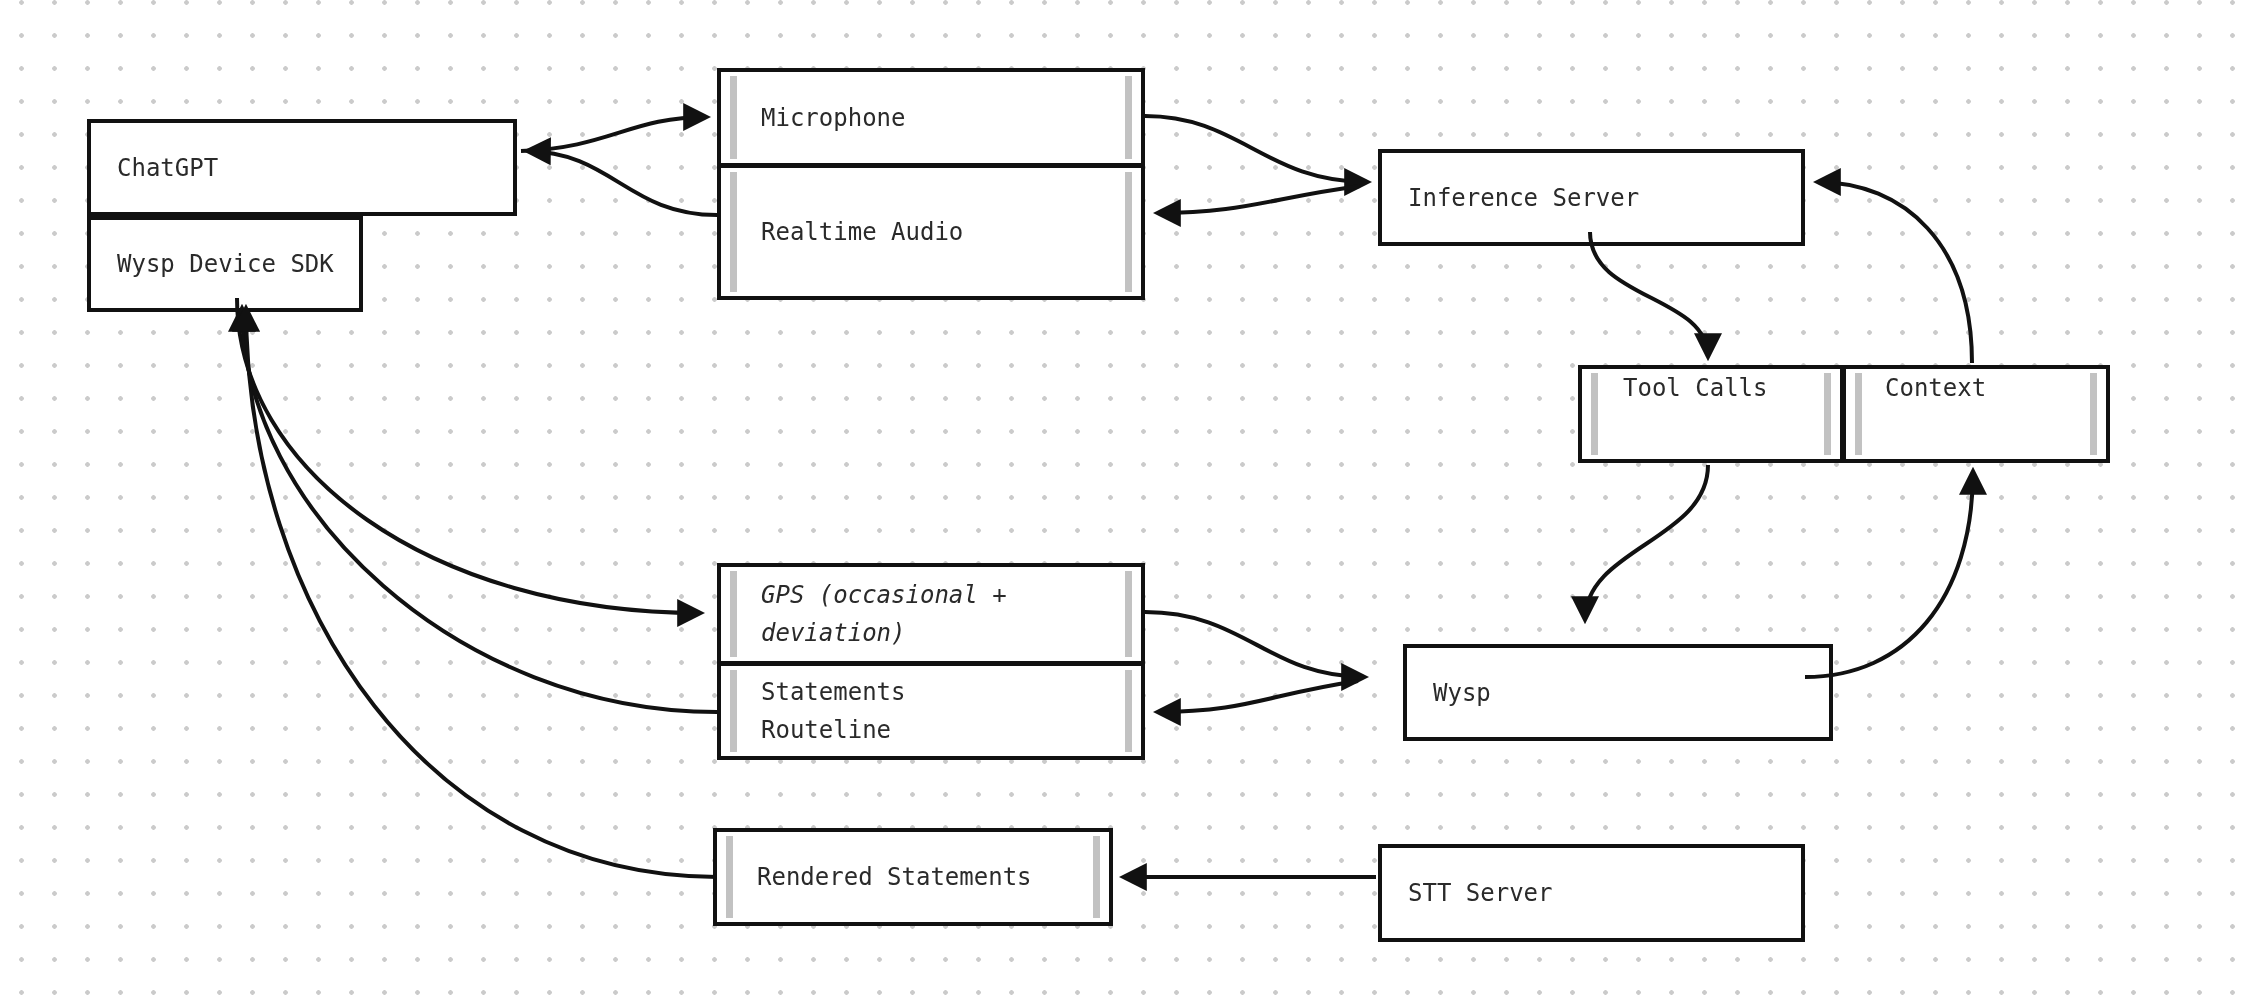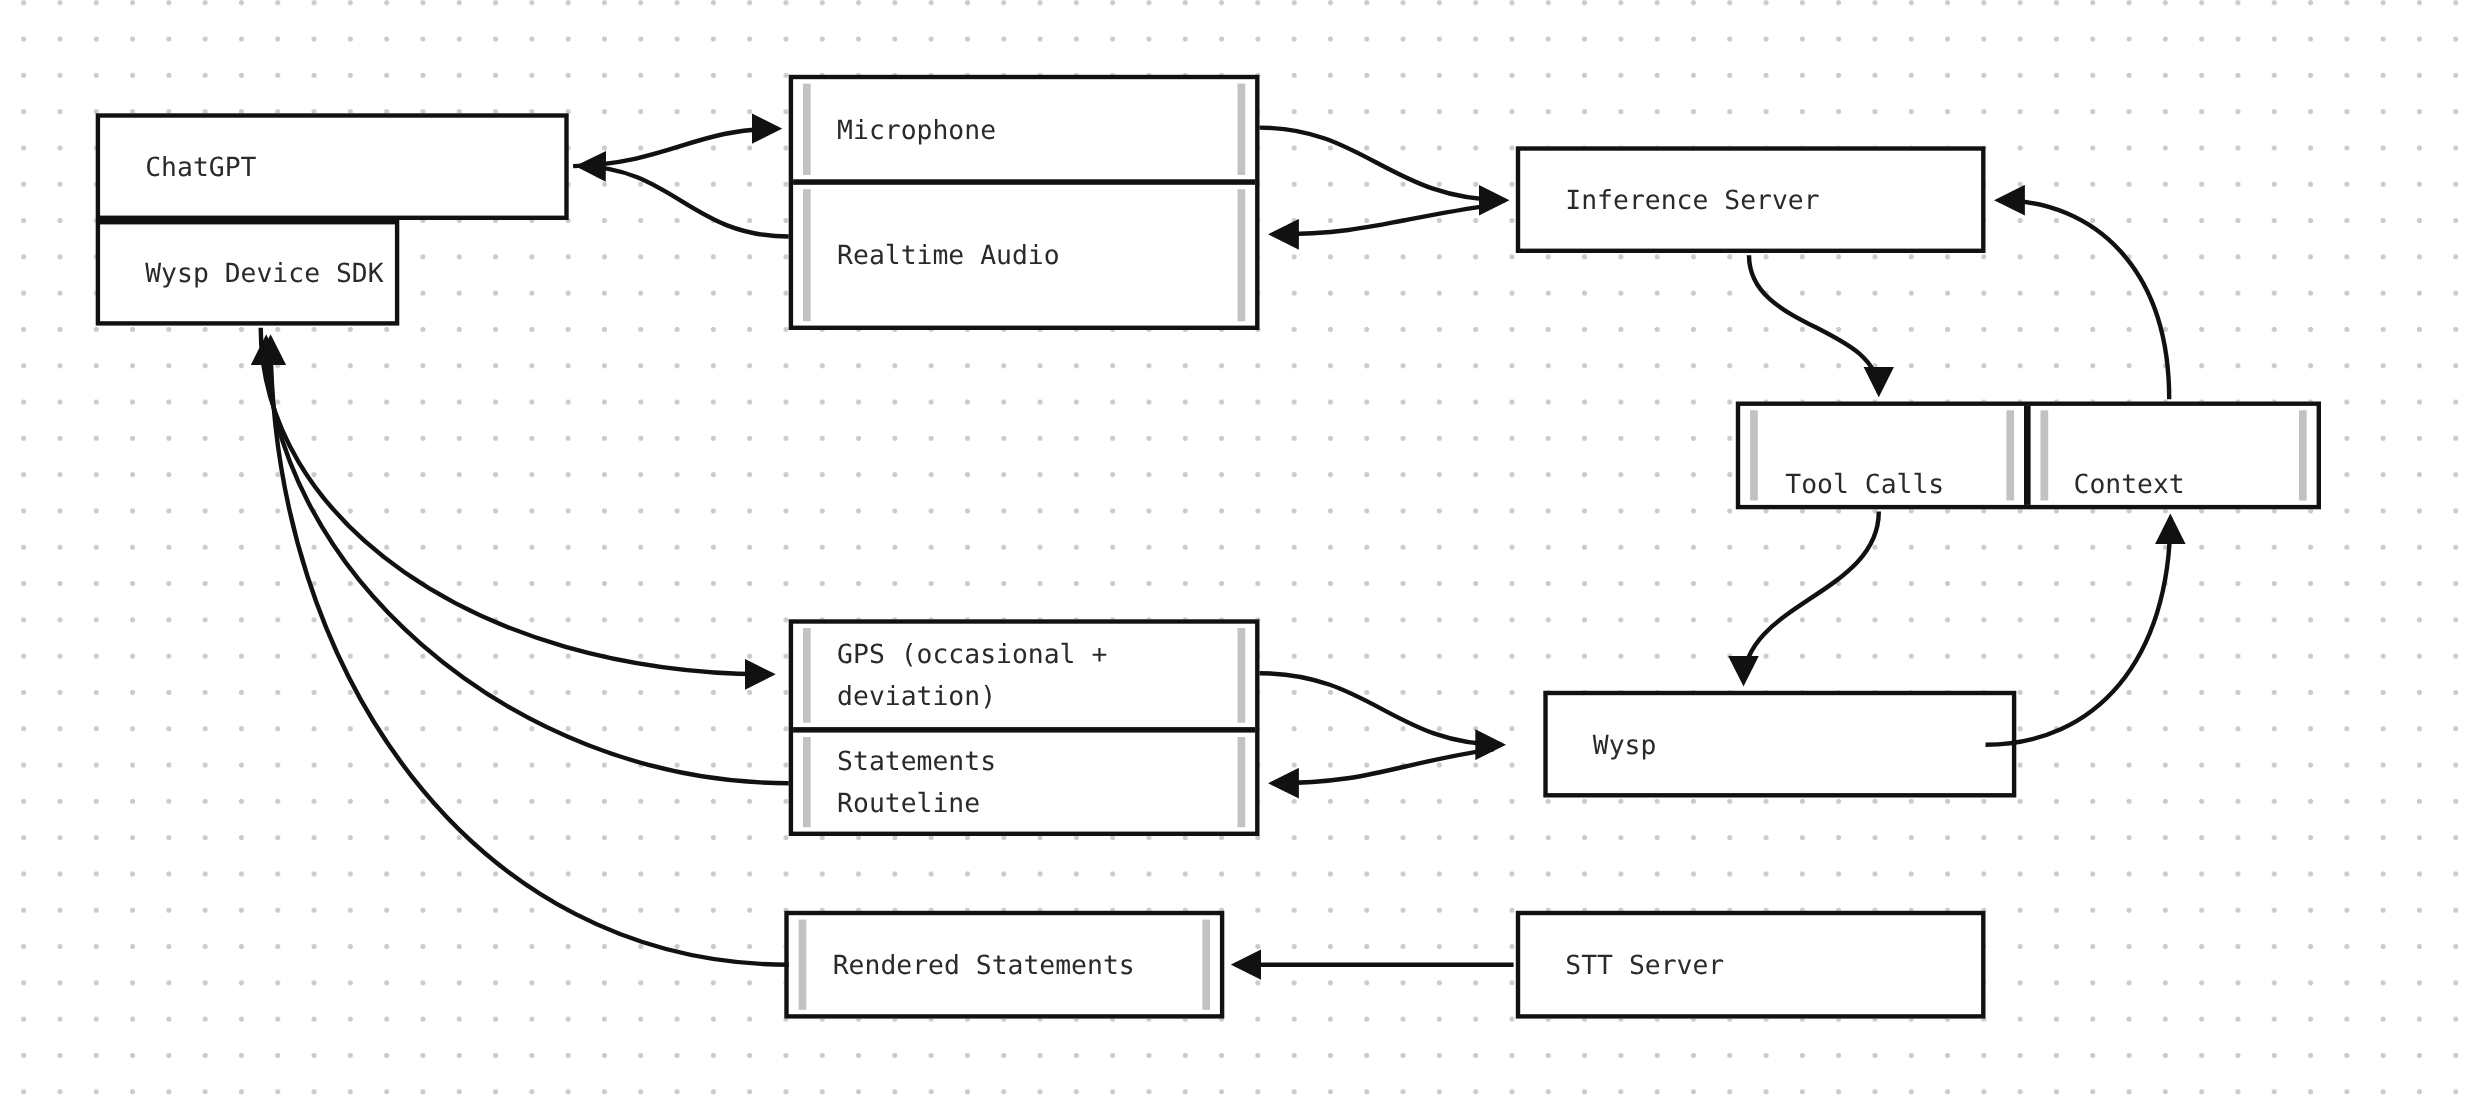--- a/index.html
+++ b/index.html
@@ -22,34 +22,35 @@
   }
   .node, .compound {
     position: absolute;
     box-sizing: border-box;
     border: 4px solid #111111;
     background: #ffffff;
   }
   .node.plain {
     display: flex;
     align-items: center;
-    padding-left: 41px;
+    padding-left: 26px;
+    margin-top: 16px;
   }
   .row {
     position: relative;
     box-sizing: border-box;
     display: flex;
     align-items: center;
     padding-left: 40px;
   }
   .col {
     position: relative;
     box-sizing: border-box;
     display: flex;
-    align-items: flex-end;
+    align-items: flex-start;
     padding-left: 41px;
     height: 100%;
   }
   .compound.vert { display: flex; flex-direction: column; }
   .compound.horiz { display: flex; flex-direction: row; }
   .divider-h {
     height: 5px;
     background: #111111;
     flex: 0 0 auto;
   }
@@ -131,21 +132,21 @@
     </div>
     <div class="divider-v"></div>
     <div class="col" style="flex:1 1 auto;padding-left:39px;">
       <span class="bar left"></span>
       <span class="bar right"></span>
       <span class="label">Context</span>
     </div>
   </div>
 
   <div class="compound vert" style="left:717px; top:563px; width:428px; height:197px;">
-    <div class="row" style="flex:0 0 94px;">
+    <div class="row" style="flex:0 0 94px;font-style:italic;">
       <span class="bar left"></span>
       <span class="bar right"></span>
       <span class="label">GPS (occasional +
 deviation)</span>
     </div>
     <div class="divider-h"></div>
     <div class="row" style="flex:1 1 auto;">
       <span class="bar left"></span>
       <span class="bar right"></span>
       <span class="label">Statements

